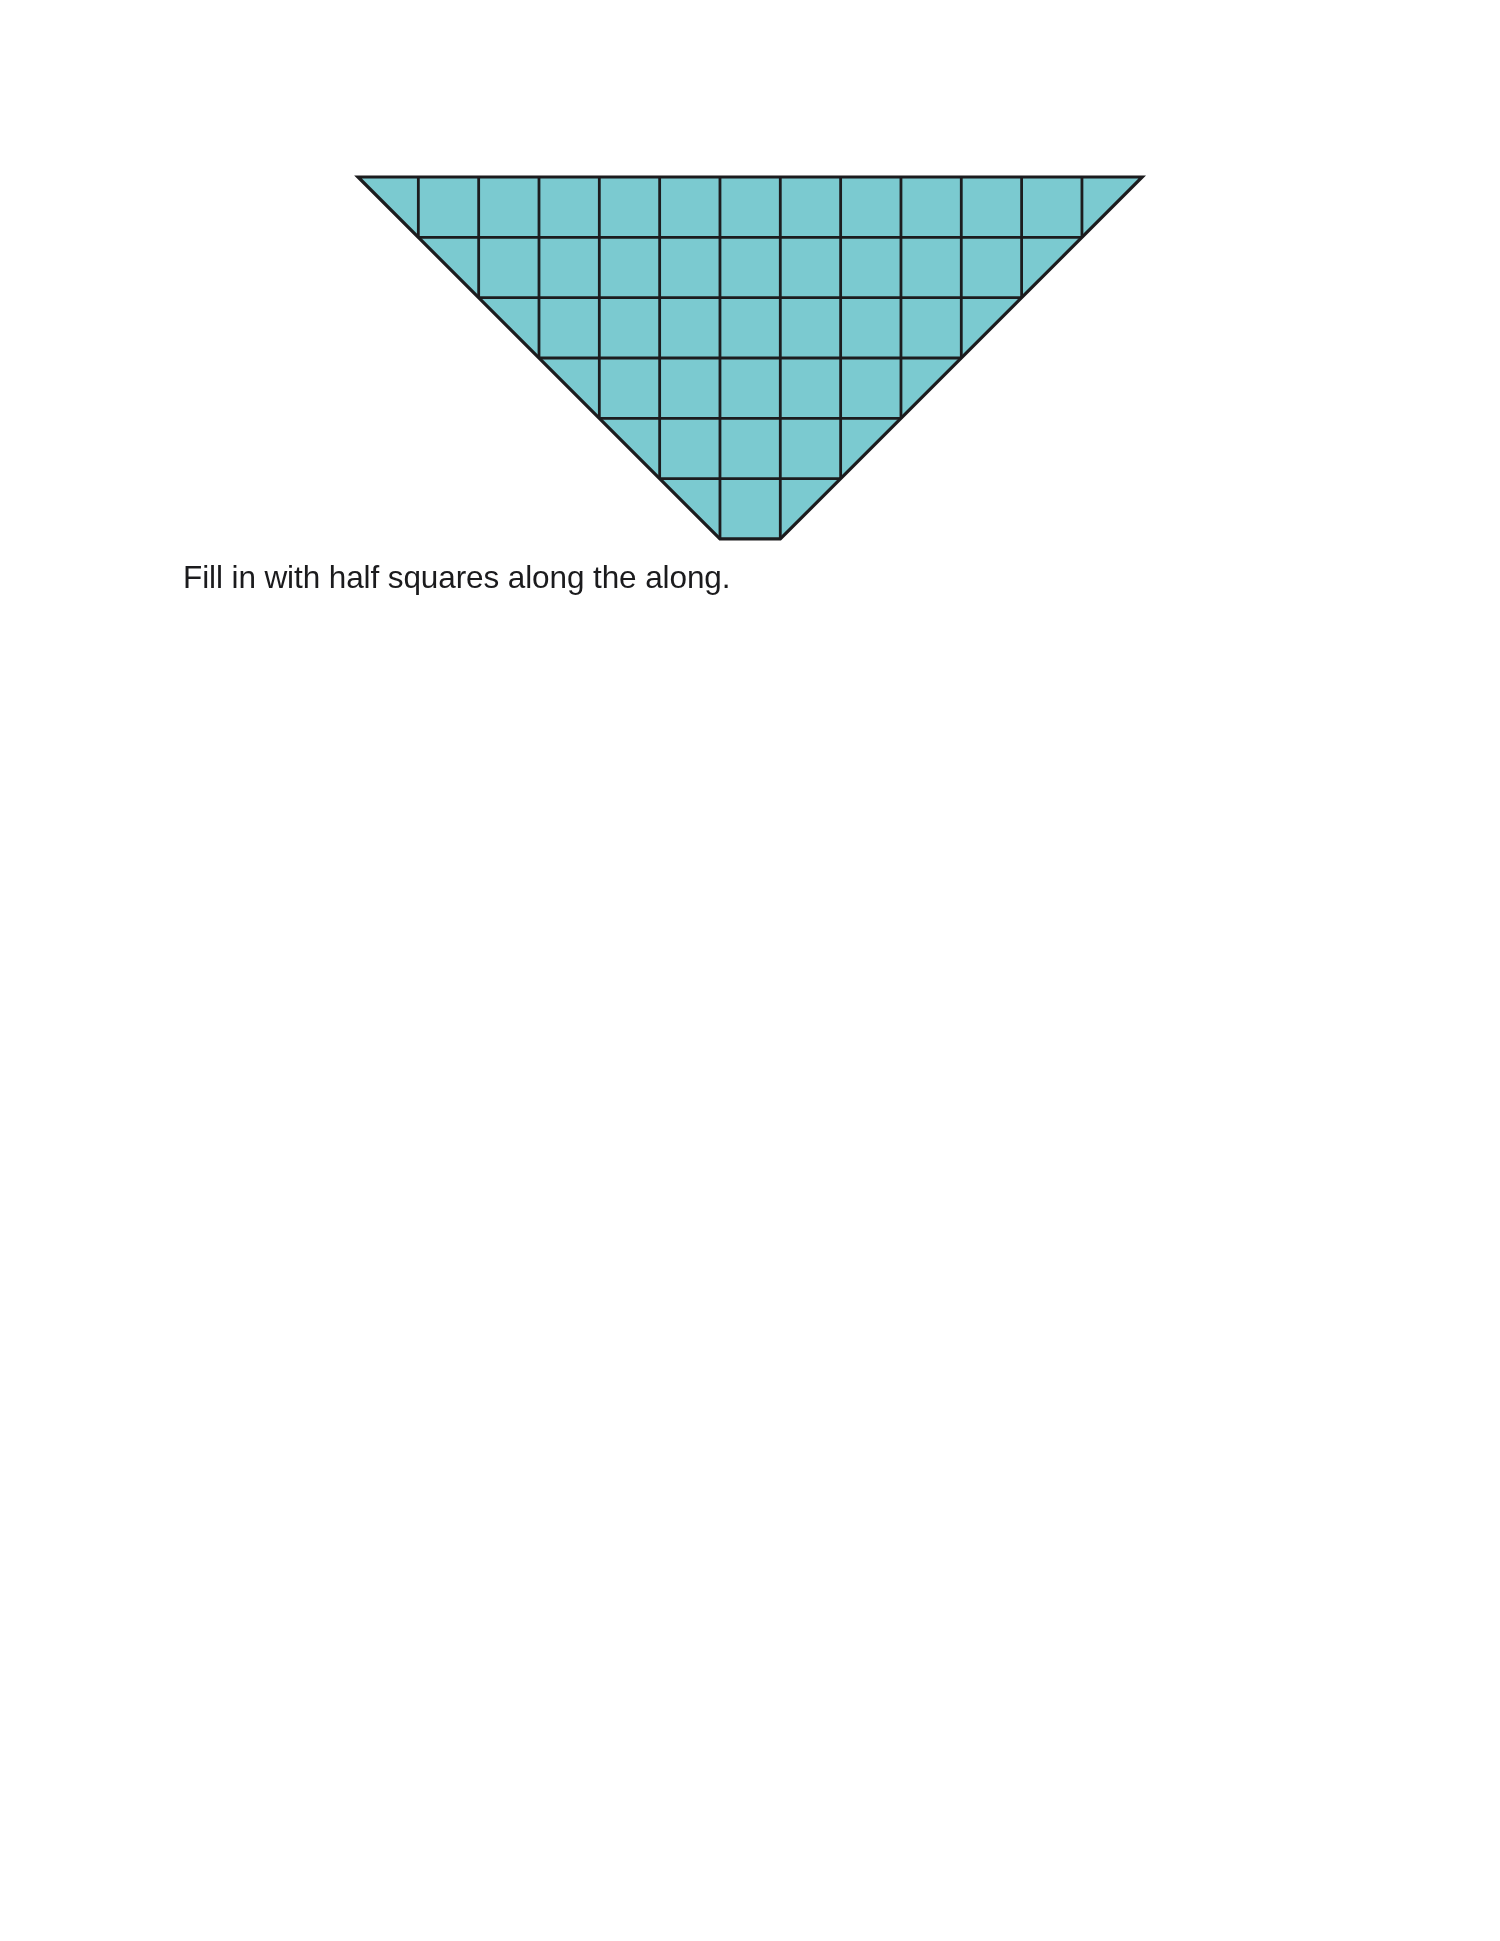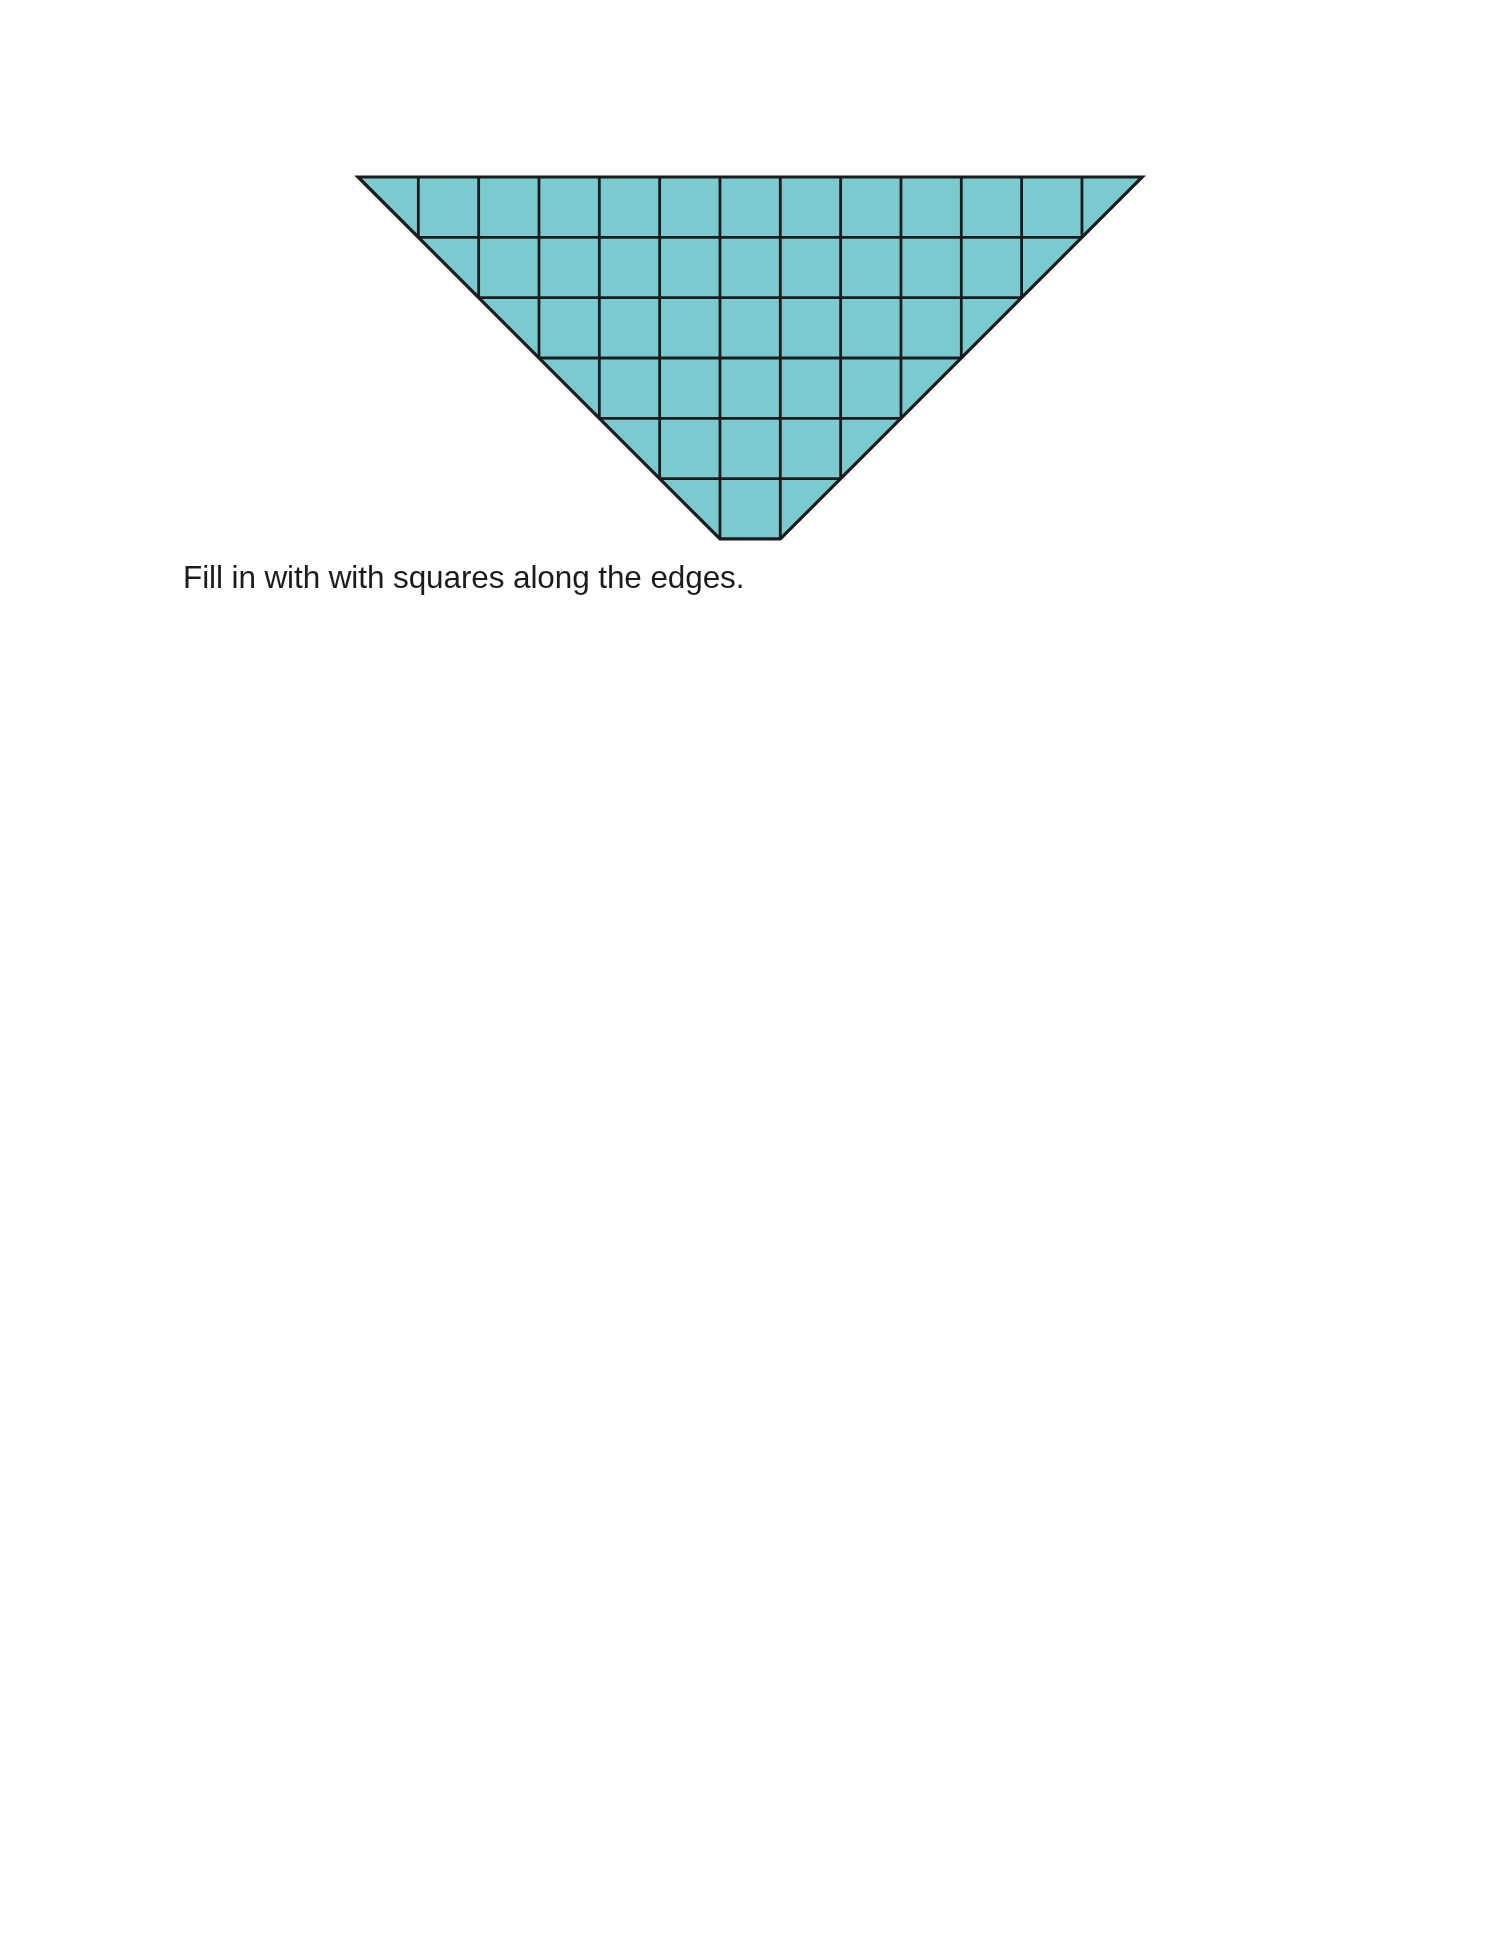--- a/index.html
+++ b/index.html
@@ -49,15 +49,15 @@
       <line x1="603.3" y1="0" x2="603.3" y2="180.99" stroke="#1c1c1e" stroke-width="2.8"></line>
       <line x1="663.63" y1="0" x2="663.63" y2="120.66" stroke="#1c1c1e" stroke-width="2.8"></line>
       <line x1="723.96" y1="0" x2="723.96" y2="60.33" stroke="#1c1c1e" stroke-width="2.8"></line>
       <line x1="60.33" y1="60.33" x2="723.96" y2="60.33" stroke="#1c1c1e" stroke-width="2.8"></line>
       <line x1="120.66" y1="120.66" x2="663.63" y2="120.66" stroke="#1c1c1e" stroke-width="2.8"></line>
       <line x1="180.99" y1="180.99" x2="603.3" y2="180.99" stroke="#1c1c1e" stroke-width="2.8"></line>
       <line x1="241.32" y1="241.32" x2="542.97" y2="241.32" stroke="#1c1c1e" stroke-width="2.8"></line>
       <line x1="301.65" y1="301.65" x2="482.64" y2="301.65" stroke="#1c1c1e" stroke-width="2.8"></line>
     </svg>
 
-  <div class="caption" style="left: 183px; top: 559px;">Fill in with with squares along the edges.</div>
+  <div class="caption" style="left: 183px; top: 559px;">Fill in with half squares along the along.</div>
 
 </div>
 
 </body></html>

